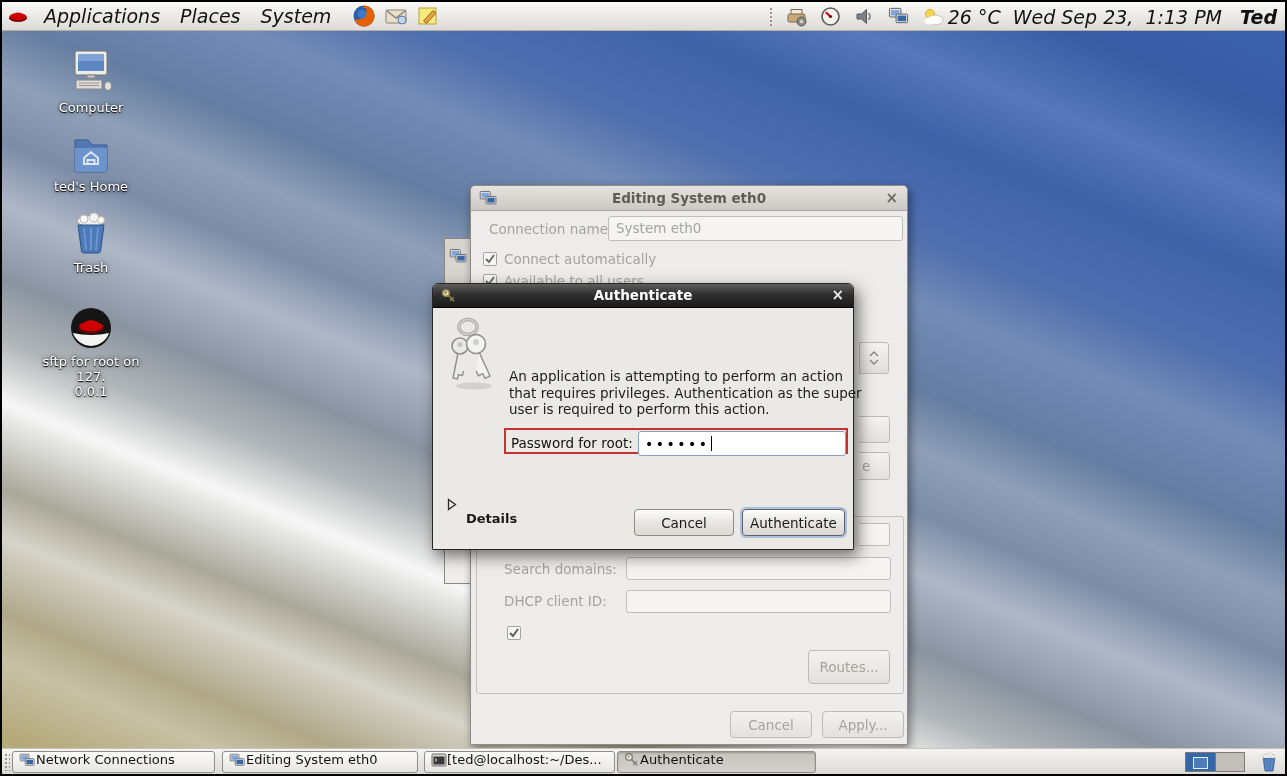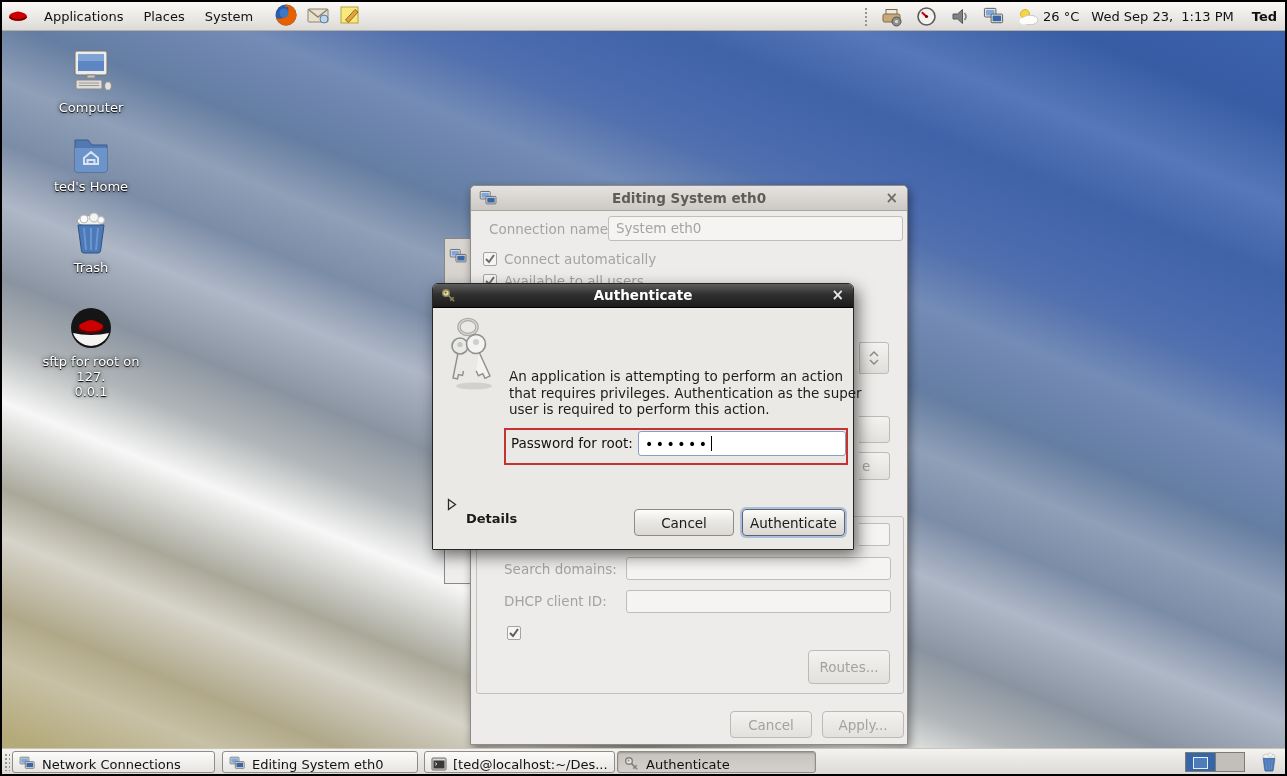--- a/index.html
+++ b/index.html
@@ -7,22 +7,22 @@
   body { font-family:"DejaVu Sans", sans-serif; }
   .screen {
     position:relative; width:1287px; height:776px;
     background:#000; border:2px solid #000; overflow:hidden;
   }
   
   .top-panel{
     position:absolute; left:0; top:0; width:1283px; height:29px;
     background:linear-gradient(#FAF9F7,#E6E4E0 70%,#DDDAD6);
     border-bottom:1px solid #B3B0AB;
-    display:flex; z-index:10;
-    font-size:13px; color:#111;
+    display:flex; align-items:center; z-index:10;
+    font-size:19px; color:#111;font-style:italic;
   }
   .menu-item{ padding:0 10px; height:29px; display:flex; align-items:center; cursor:default;}
   .launcher{ width:26px; height:26px; display:flex; align-items:center; justify-content:center; margin:0 3px;}
   .panel-right{ position:absolute; right:8px; top:0; height:29px; display:flex; align-items:center; gap:12px;}
   .sep-dots{ width:5px; height:20px;
     background-image:radial-gradient(circle,#989590 35%,transparent 36%);
     background-size:4px 4px; }
   .tray-icon{ width:22px; height:22px; display:flex; align-items:center; justify-content:center;}
   .clock-text{ white-space:pre; }
   .user-name{ font-weight:bold; padding-left:6px;}
@@ -104,21 +104,21 @@
   .auth-titlebar{ position:absolute; left:0; top:0; right:0; height:24px;
     background:linear-gradient(#5E5E5E,#303030 45%,#1B1B1B);
     border-radius:5px 5px 0 0; border-bottom:1px solid #000;}
   .auth-title{ position:absolute; left:0; right:0; top:3px; text-align:center;
     font-size:13.5px; font-weight:bold; color:#FFF;}
   .auth-close{ position:absolute; right:9px; top:2px; font-size:15px; color:#E8E8E8; font-weight:bold;}
   .auth-heading{ position:absolute; left:76px; top:36px; font-size:15.5px; font-weight:bold;
     color:#0e0e0e; line-height:20px;}
   .auth-body{ position:absolute; left:76px; top:84px; width:358px;
     font-size:13.5px; color:#1d1d1d; line-height:16.5px;}
-  .red-box{ position:absolute; left:71px; top:144px; width:344px; height:37px;
+  .red-box{ position:absolute; left:71px; top:144px; width:344px; height:26px;
     border:2px solid #C53232; }
   .pw-label{ position:absolute; left:5px; top:5px; font-size:13.5px; color:#111; white-space:nowrap;}
   .pw-entry{ position:absolute; left:132px; top:1px; width:208px; height:25px;
     background:#fff; border:1px solid #87A0C2; border-radius:3px;
     display:flex; align-items:center; padding-left:6px;}
   .pw-dots{ font-size:14px; letter-spacing:2.5px; color:#000;}
   .caret{ display:inline-block; width:1px; height:15px; background:#000; margin-left:1px;}
   .details-row{ position:absolute; left:14px; top:199px; display:flex; align-items:center; gap:9px;}
   .details-lbl{ font-size:13px; font-weight:bold; color:#1a1a1a;margin-top:28px;}
   .auth-cancel{ position:absolute; left:201px; top:225px; width:100px; height:27px;}
@@ -129,21 +129,21 @@
   .taskbar{
     position:absolute; left:0; top:746px; width:1283px; height:26px;
     background:linear-gradient(#F4F3F0,#DDDAD6);
     border-top:1px solid #C9C6C2; z-index:10;}
   .grip{ position:absolute; left:2px; top:4px; width:6px; height:18px;
     background-image:radial-gradient(circle,#98958F 35%,transparent 36%);
     background-size:4px 4px;}
   .task-btn{ position:absolute; top:2px; height:22px;
     background:linear-gradient(#FBFBFA,#E7E5E1);
     border:1px solid #908D89; border-radius:3px;
-    display:flex; align-items:flex-end; gap:6px; padding:0 6px;
+    display:flex; align-items:flex-start; gap:0; padding:0 6px;
     font-size:13px; color:#111; overflow:hidden; white-space:nowrap;}
   .task-btn.pressed{ background:linear-gradient(#C6C3BF,#D4D1CD);
     box-shadow:inset 0 1px 2px rgba(0,0,0,.25);}
   .ws-switcher{ position:absolute; left:1183px; top:3px; width:60px; height:20px;
     border:1px solid #7E7B77; display:flex;}
   .ws-cell{ width:50%; height:100%;}
   .ws-cell.active{ background:#3566A7; position:relative;}
   .ws-cell.active::after{ content:""; position:absolute; left:7px; top:4px; width:13px; height:10px;
     background:#4E7CB8; border:1px solid #E8EEF6;}
   .ws-cell.inactive{ background:#C2BFBB; border-left:1px solid #7E7B77;}

